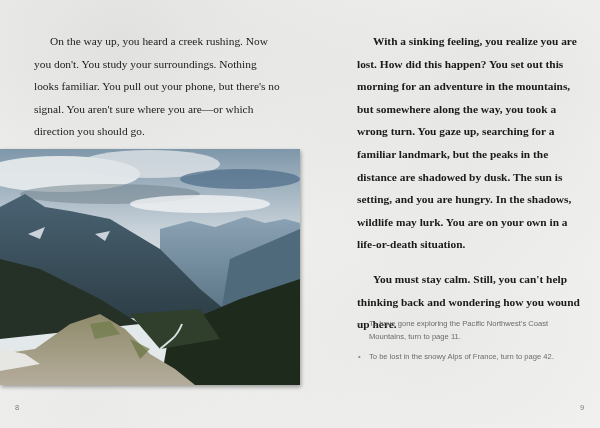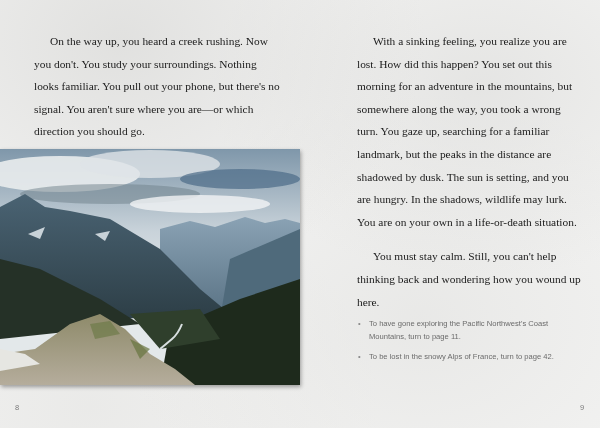--- a/index.html
+++ b/index.html
@@ -19,21 +19,21 @@
   .page-right { left: 300px; width: 300px; }
 
   .body-text {
     position: absolute;
     font-size: 11.4px;
     line-height: 22.6px;
     color: #1a1a1a;
   }
   .body-text p { margin: 0 0 6px 0; text-indent: 16px; }
   .left-text { left: 34px; top: 30px; width: 250px; }
-  .right-text { left: 357px; top: 30px; width: 226px; }
+  .right-text { left: 357px; top: 30px; width: 226px; font-weight: bold; }
   .right-text p.second { margin-top: 12px; }
 
   .photo {
     position: absolute; left: 0; top: 149px; width: 300px; height: 236px;
     box-shadow: 1px 2px 4px rgba(0,0,0,0.35);
     overflow: hidden;
   }
   .photo svg { display: block; }
 
   .choices {

